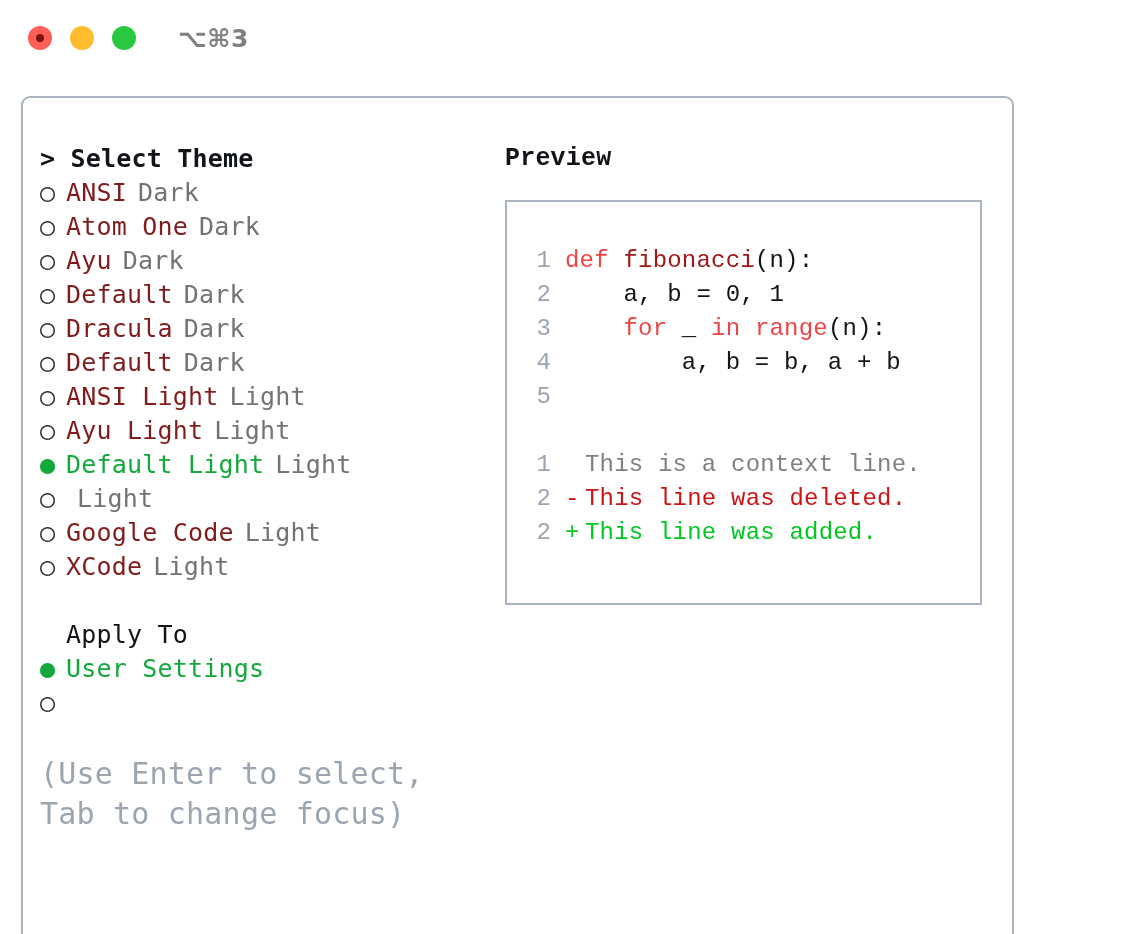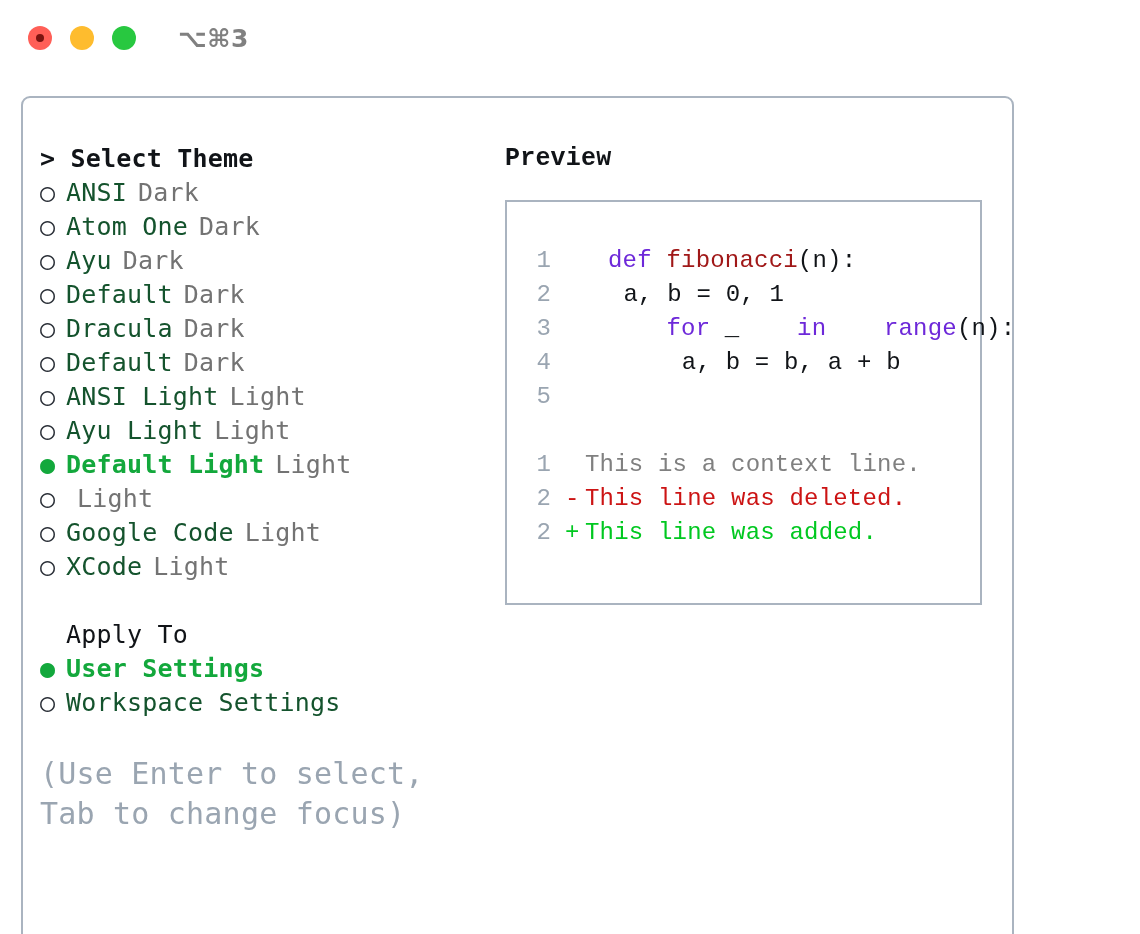--- a/index.html
+++ b/index.html
@@ -114,22 +114,22 @@
     display: flex;
     align-items: baseline;
   }
   .marker {
     display: inline-block;
     width: 26px;
     flex: none;
   }
   .marker.on  { color: #13a83c; }
   .marker.off { color: #2b3038; }
-  .row .label { color: #14532d; }
-  .row.selected .label { color: #13a83c; font-weight: bold; }
+  .row .label { color: #7f1d1d; }
+  .row.selected .label { color: #13a83c; }
   .row .variant {
     color: #737373;
     margin-left: 11px;
   }
 
   .section-gap { height: 34px; }
 
   .section-header {
     font-size: 25px;
     line-height: 34px;
@@ -173,21 +173,21 @@
     align-items: baseline;
     letter-spacing: 0.2px;
   }
   .lineno {
     color: #9aa5b1;
     width: 26px;
     text-align: right;
     flex: none;
     margin-right: 14px;
   }
-  .kw   { color: #6d28d9; margin-left: 43px; }
+  .kw   { color: #ef4444; }
   .fn   { color: #a01818; }
   .pl   { color: #111418; }
   .gray { color: #808080; }
   .del  { color: #cc1414; }
   .add  { color: #00c820; }
 
   .code-gap { height: 34px; }
 
   .diff-mark {
     width: 20px;
@@ -230,21 +230,21 @@
             <div class="row"><span class="marker off">○</span><span class="label">Google Code</span><span class="variant">Light</span></div>
             <div class="row"><span class="marker off">○</span><span class="label">XCode</span><span class="variant">Light</span></div>
           </div>
 
         <div class="section-gap"></div>
 
         <div class="section-header">Apply To</div>
 
         <div id="apply-to-list">
             <div class="row selected"><span class="marker on">●</span><span class="label">User Settings</span></div>
-            <div class="row"><span class="marker off">○</span><span class="label">Workspace Settings</span></div>
+            <div class="row"><span class="marker off">○</span></div>
           </div>
 
         <div class="hint">(Use Enter to select, Tab to change focus)</div>
       </div>
 
       <div class="col-right">
         <div class="preview-title">Preview</div>
 
         <div class="preview-box">
           <div id="code-sample">

